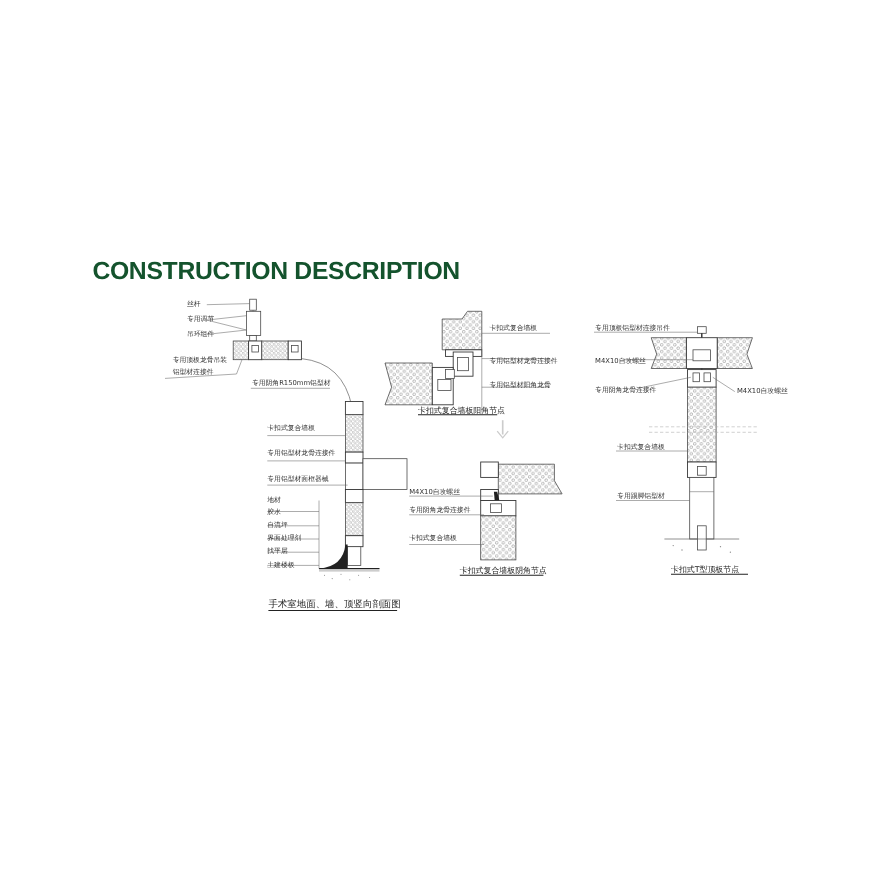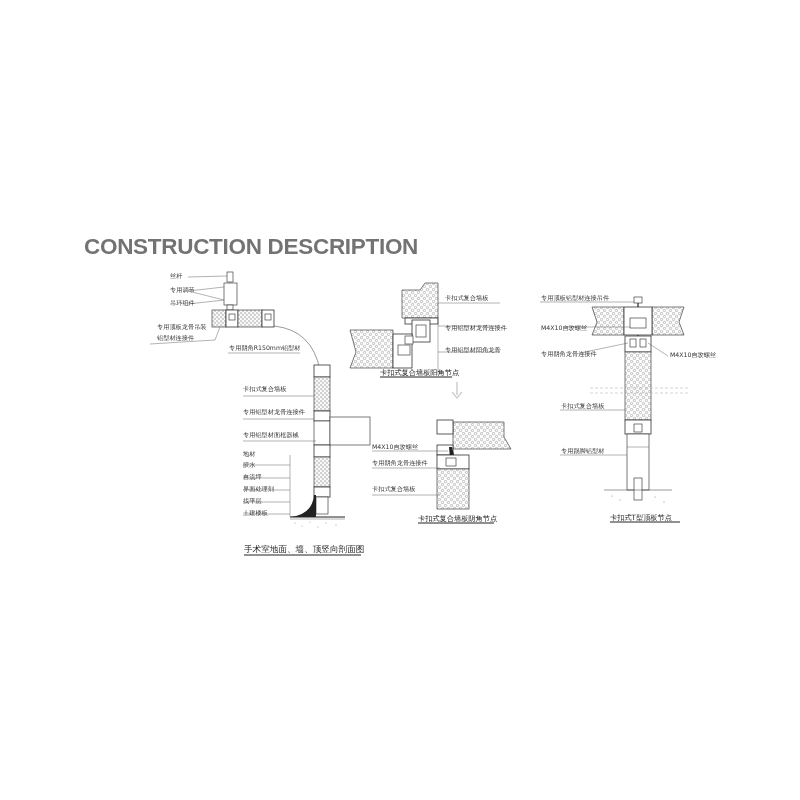--- a/index.html
+++ b/index.html
@@ -1,19 +1,19 @@
 <!DOCTYPE html>
 <html><head>
 <meta charset="utf-8">
 <style>
   html, body { margin:0; padding:0; background:#ffffff; }
   body { width:800px; height:800px; position:relative; overflow:hidden;
          font-family:"DejaVu Sans", sans-serif; color:#222; }
   .title { position:absolute; left:84px; top:234px; font-family:"Liberation Sans", sans-serif;
-           font-weight:bold; font-size:22.5px; letter-spacing:-0.3px; color:#737373; white-space:nowrap;text-align:center; }
+           font-weight:bold; font-size:22.5px; letter-spacing:-0.3px; color:#14532d; white-space:nowrap;text-align:center; }
   svg.drawing { position:absolute; left:0; top:0; }
   .lbl { font-family:"DejaVu Sans", sans-serif; font-size:6.2px; fill:#333; }
   .cap { font-family:"DejaVu Sans", sans-serif; font-size:7.2px; fill:#222; }
   .cap-big { font-family:"DejaVu Sans", sans-serif; font-size:8.6px; fill:#222; }
   .ln { stroke:#555; stroke-width:0.6; fill:none; }
   .thin { stroke:#666; stroke-width:0.5; fill:none; }
   .box { stroke:#444; stroke-width:0.7; fill:#fff; }
   .panel { stroke:#444; stroke-width:0.7; fill:url(#hatch); }
   .frame { stroke:#333; stroke-width:0.8; fill:#fff; }
   .dark { fill:#222; }

